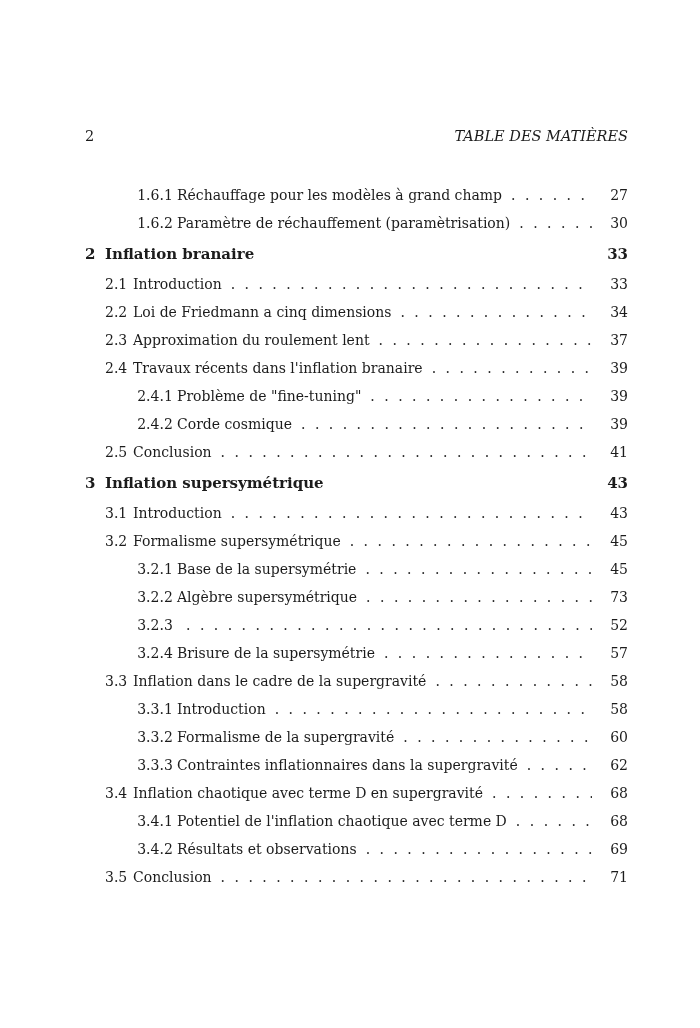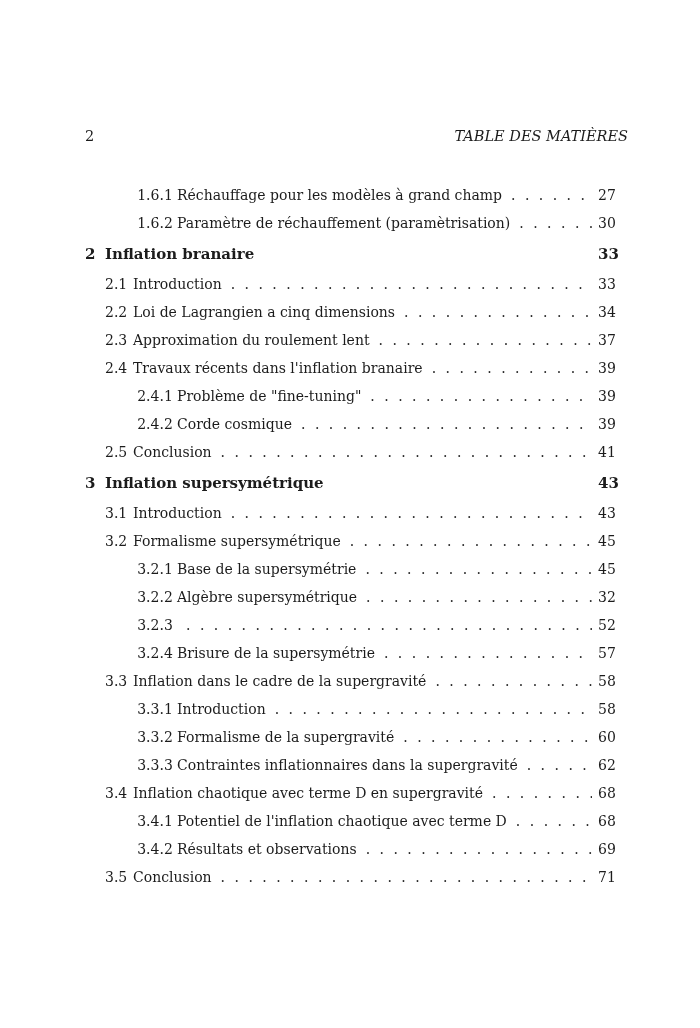--- a/index.html
+++ b/index.html
@@ -58,21 +58,21 @@
     }
     .dots::after {
       content: ". . . . . . . . . . . . . . . . . . . . . . . . . . . . . . . . . . . . . . . . . . . . . . . . . . . . . . . . . . . . . . . . . . . . . .";
       letter-spacing: 2.5px;
     }
     .row .spacer {
       flex: 1 1 auto;
     }
     .row .pg {
       flex: 0 0 30px;
-      text-align: left;
+      text-align: right;
     }
     .row.chapter {
       font-weight: bold;
       font-size: 15px;
       margin-top: 12px;
       margin-bottom: 11px;
     }
     .row.chapter .num { width: 20px; }
     .row.section { padding-left: 20px; }
     .row.section .num { width: 28px; }
@@ -107,21 +107,21 @@
         <span class="pg">33</span>
       </div>
       <div class="row section">
         <span class="num">2.1</span>
         <span class="title">Introduction</span>
         <span class="dots"></span>
         <span class="pg">33</span>
       </div>
       <div class="row section">
         <span class="num">2.2</span>
-        <span class="title">Loi de Lagrangien a cinq dimensions</span>
+        <span class="title">Loi de Friedmann a cinq dimensions</span>
         <span class="dots"></span>
         <span class="pg">34</span>
       </div>
       <div class="row section">
         <span class="num">2.3</span>
         <span class="title">Approximation du roulement lent</span>
         <span class="dots"></span>
         <span class="pg">37</span>
       </div>
       <div class="row section">
@@ -169,21 +169,21 @@
       <div class="row subsection">
         <span class="num">3.2.1</span>
         <span class="title">Base de la supersymétrie</span>
         <span class="dots"></span>
         <span class="pg">45</span>
       </div>
       <div class="row subsection">
         <span class="num">3.2.2</span>
         <span class="title">Algèbre supersymétrique</span>
         <span class="dots"></span>
-        <span class="pg">32</span>
+        <span class="pg">73</span>
       </div>
       <div class="row subsection">
         <span class="num">3.2.3</span>
         <span class="dots"></span>
         <span class="pg">52</span>
       </div>
       <div class="row subsection">
         <span class="num">3.2.4</span>
         <span class="title">Brisure de la supersymétrie</span>
         <span class="dots"></span>

